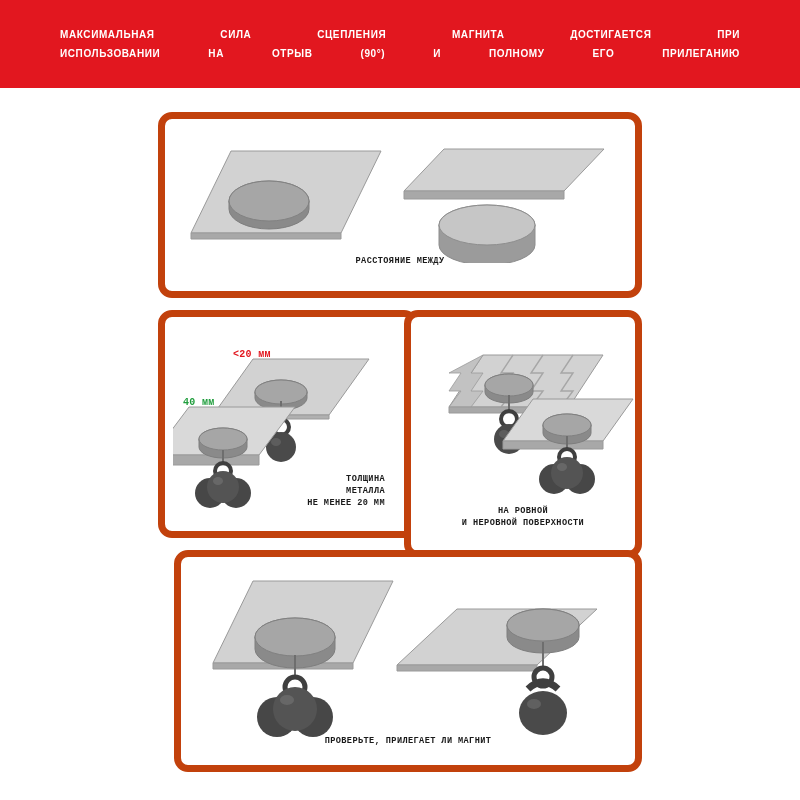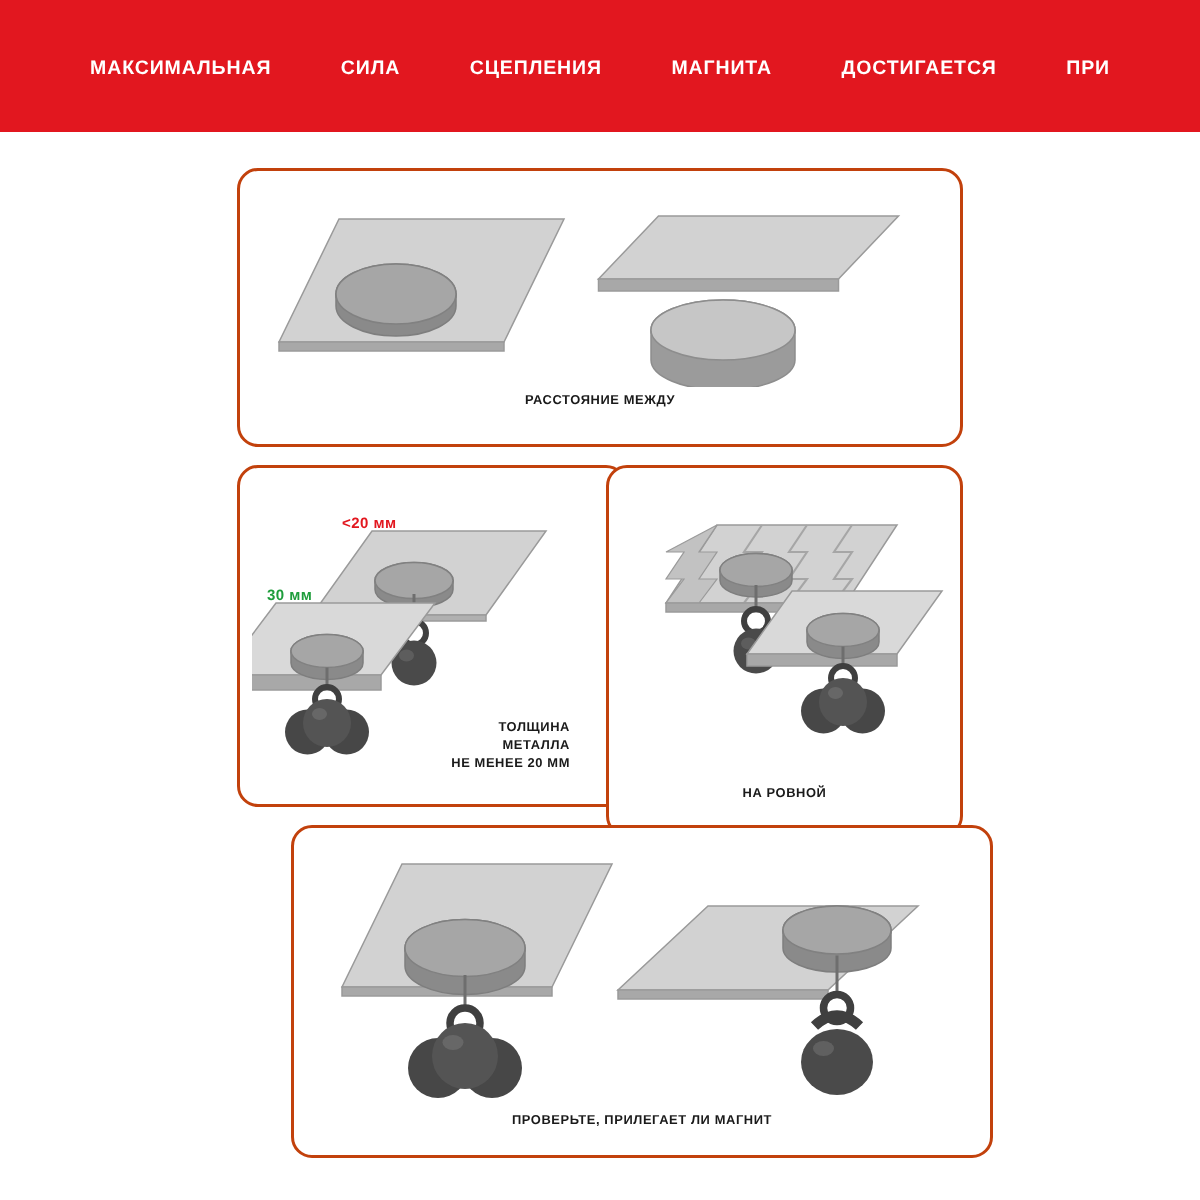--- a/index.html
+++ b/index.html
@@ -24,47 +24,48 @@
     height: 88px;
     background: #e2171f;
     display: flex;
     align-items: center;
     justify-content: center;
   }
   .banner-text {
     width: 680px;
     text-align: center;
     color: #ffffff;
-    font-size: 13px;
+    font-size: 10px;
     font-weight: bold;
     letter-spacing: 0.6px;
     line-height: 19px;
     text-transform: uppercase;
   }
   .banner-line {
     display: block;
     white-space: nowrap;
   }
   .banner-line.justify {
     text-align: justify;
     text-align-last: justify;
   }
 
   
   .panel {
     position: absolute;
-    border: 2px solid #c2410c;
+    border: 7px solid #c2410c;
     border-radius: 14px;
     background: #ffffff;
     box-sizing: border-box;
+    font-family: Liberation Mono, monospace;
   }
   #panel-distance { left: 158px; top: 112px; width: 484px; height: 186px; }
   #panel-thickness { left: 158px; top: 310px; width: 260px; height: 228px; }
   #panel-surface  { left: 404px; top: 310px; width: 238px; height: 248px; }
-  #panel-contact  { left: 194px; top: 550px; width: 468px; height: 222px; }
+  #panel-contact  { left: 174px; top: 550px; width: 468px; height: 222px; }
 
   .caption {
     position: absolute;
     width: 100%;
     text-align: center;
     font-size: 8.6px;
     font-weight: bold;
     color: #1a1a1a;
     letter-spacing: 0.4px;
     line-height: 12px;
@@ -86,20 +87,21 @@
 
   svg { display: block; }
   .fig { position: absolute; }
 </style>
 </head>
 <body>
 
 <div class="banner">
   <div class="banner-text">
     <span class="banner-line justify">МАКСИМАЛЬНАЯ СИЛА СЦЕПЛЕНИЯ МАГНИТА ДОСТИГАЕТСЯ ПРИ</span>
+    <span class="banner-line justify">ИСПОЛЬЗОВАНИИ НА ОТРЫВ (90°) И ПОЛНОМУ ЕГО ПРИЛЕГАНИЮ</span>
   </div>
 </div>
 
 <div class="panel" id="panel-distance">
 
   <div class="fig" style="left:16px; top:14px;">
     <svg width="210" height="130" viewBox="0 0 210 130">
 
       <polygon points="50,18 200,18 160,100 10,100" fill="#d2d2d2" stroke="#9a9a9a" stroke-width="1"></polygon>
       <polygon points="10,100 160,100 160,106 10,106" fill="#a8a8a8" stroke="#9a9a9a" stroke-width="1"></polygon>
@@ -156,21 +158,21 @@
       <circle cx="50" cy="136" r="8" fill="none" stroke="#3f3f3f" stroke-width="4"></circle>
 
       <ellipse cx="37" cy="158" rx="15" ry="15" fill="#474747"></ellipse>
       <ellipse cx="63" cy="158" rx="15" ry="15" fill="#474747"></ellipse>
       <ellipse cx="50" cy="152" rx="16" ry="16" fill="#545454"></ellipse>
       <ellipse cx="45" cy="146" rx="5" ry="4" fill="#747474" opacity="0.6"></ellipse>
     </svg>
   </div>
 
   <div class="dim-label dim-red" style="left:68px; top:32px;">&lt;20 мм</div>
-  <div class="dim-label dim-green" style="left:18px; top:80px;">30 мм</div>
+  <div class="dim-label dim-green" style="left:18px; top:80px;">40 мм</div>
 
   <div class="caption" id="cap-thickness">
     <div>ТОЛЩИНА</div>
     <div>МЕТАЛЛА</div>
     <div>НЕ МЕНЕЕ 20 ММ</div>
   </div>
 </div>
 
 <div class="panel" id="panel-surface">
 
@@ -202,20 +204,21 @@
       <circle cx="146" cy="124" r="8" fill="none" stroke="#3f3f3f" stroke-width="4"></circle>
       <ellipse cx="133" cy="146" rx="15" ry="15" fill="#474747"></ellipse>
       <ellipse cx="159" cy="146" rx="15" ry="15" fill="#474747"></ellipse>
       <ellipse cx="146" cy="140" rx="16" ry="16" fill="#545454"></ellipse>
       <ellipse cx="141" cy="134" rx="5" ry="4" fill="#747474" opacity="0.6"></ellipse>
     </svg>
   </div>
 
   <div class="caption" id="cap-surface">
     <div>НА РОВНОЙ</div>
+    <div>И НЕРОВНОЙ ПОВЕРХНОСТИ</div>
   </div>
 </div>
 
 <div class="panel" id="panel-contact">
 
   <div class="fig" style="left:12px; top:10px;">
     <svg width="220" height="195" viewBox="0 0 220 195">
       <polygon points="60,14 200,14 160,96 20,96" fill="#d2d2d2" stroke="#9a9a9a" stroke-width="1"></polygon>
       <polygon points="20,96 160,96 160,102 20,102" fill="#a8a8a8" stroke="#9a9a9a" stroke-width="1"></polygon>
 

